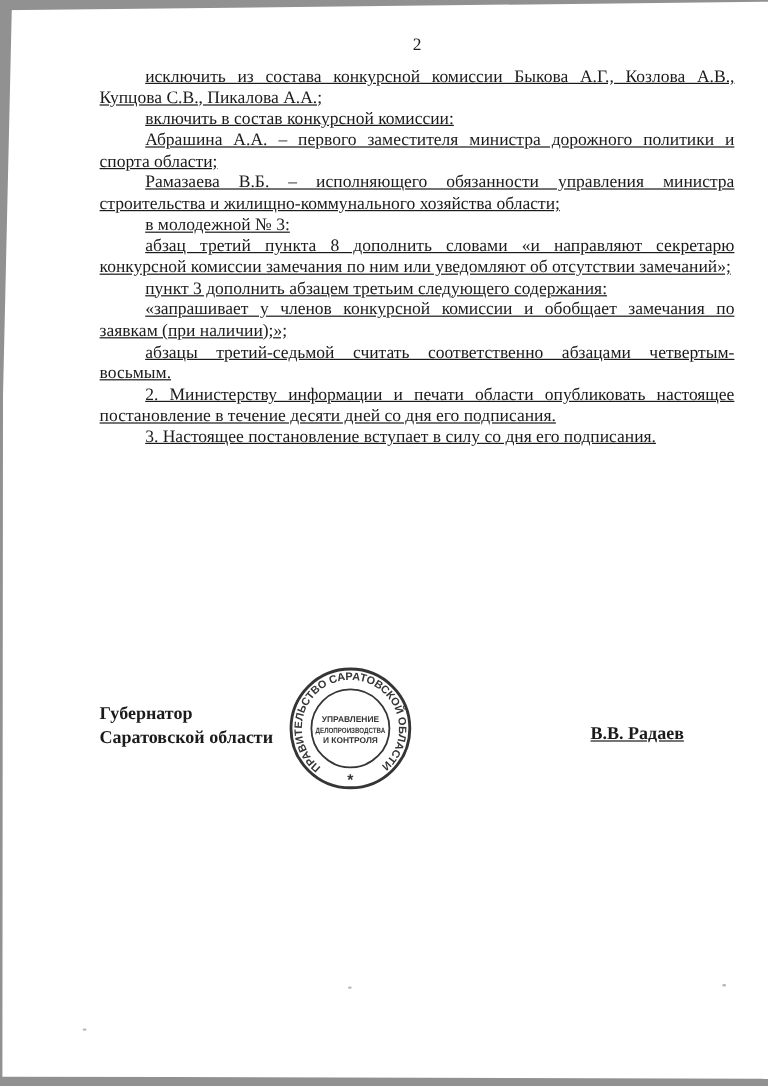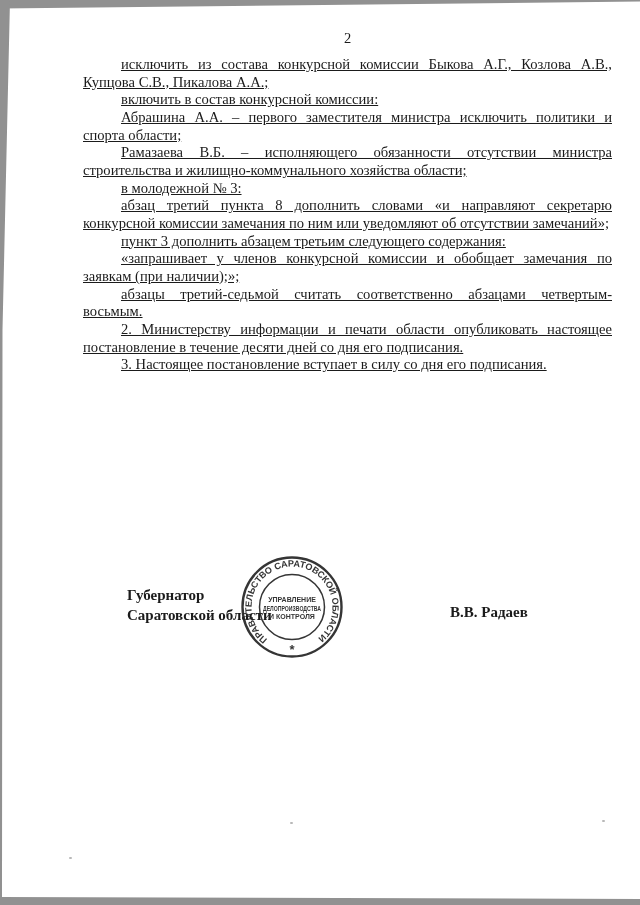--- a/index.html
+++ b/index.html
@@ -29,26 +29,26 @@
     position: absolute; top: 56px; left: 83px; width: 529px;
     font-size: 14.6px; line-height: 17.65px;
     text-align: justify;
   }
   .doc-text p { margin: 0; text-indent: 38px; text-decoration: underline; }
 
   .sig-left {
     position: absolute; left: 83px; top: 586px;
     font-weight: bold; font-size: 15px; line-height: 19.5px;
     white-space: nowrap;
-    margin-left: 44px;
   }
   .sig-right {
     position: absolute; left: 450px; top: 604px; width: 162px;
-    font-weight: bold; font-size: 15px; text-align: left;
+    font-weight: bold; font-size: 15px; text-align: center;
     white-space: nowrap;
+    text-decoration: underline;
   }
   .stamp {
     position: absolute; left: 239px; top: 554px; width: 106px; height: 106px;
     opacity: 0.92;
   }
   .stamp text { font-family: "Liberation Sans", sans-serif; font-weight: bold; }
 </style>
 </head>
 <body>
 
@@ -58,22 +58,22 @@
 <div class="speck" style="left:247px; top:102px;"></div>
 <div class="speck" style="left:290px; top:822px;"></div>
 <div class="speck" style="left:602px; top:820px;"></div>
 <div class="speck" style="left:69px; top:857px;"></div>
 
 <div class="page-number">2</div>
 
 <div class="doc-text">
   <p>исключить из состава конкурсной комиссии Быкова А.Г., Козлова А.В., Купцова С.В., Пикалова А.А.;</p>
   <p>включить в состав конкурсной комиссии:</p>
-  <p>Абрашина А.А. – первого заместителя министра исключить политики и спорта области;</p>
-  <p>Рамазаева В.Б. – исполняющего обязанности отсутствии министра строительства и жилищно-коммунального хозяйства области;</p>
+  <p>Абрашина А.А. – первого заместителя министра дорожного политики и спорта области;</p>
+  <p>Рамазаева В.Б. – исполняющего обязанности управления министра строительства и жилищно-коммунального хозяйства области;</p>
   <p>в молодежной № 3:</p>
   <p>абзац третий пункта 8 дополнить словами «и направляют секретарю конкурсной комиссии замечания по ним или уведомляют об отсутствии замечаний»;</p>
   <p>пункт 3 дополнить абзацем третьим следующего содержания:</p>
   <p>«запрашивает у членов конкурсной комиссии и обобщает замечания по заявкам (при наличии);»;</p>
   <p>абзацы третий-седьмой считать соответственно абзацами четвертым-восьмым.</p>
   <p>2. Министерству информации и печати области опубликовать настоящее постановление в течение десяти дней со дня его подписания.</p>
   <p>3. Настоящее постановление вступает в силу со дня его подписания.</p>
 </div>
 
 <div class="sig-left">

